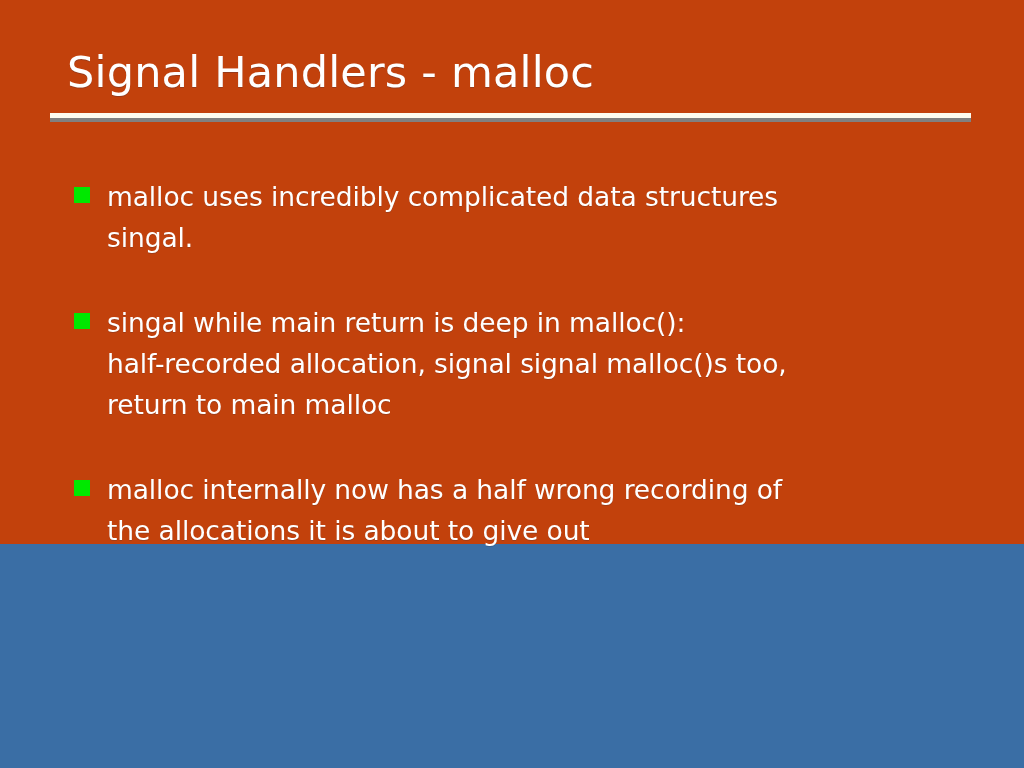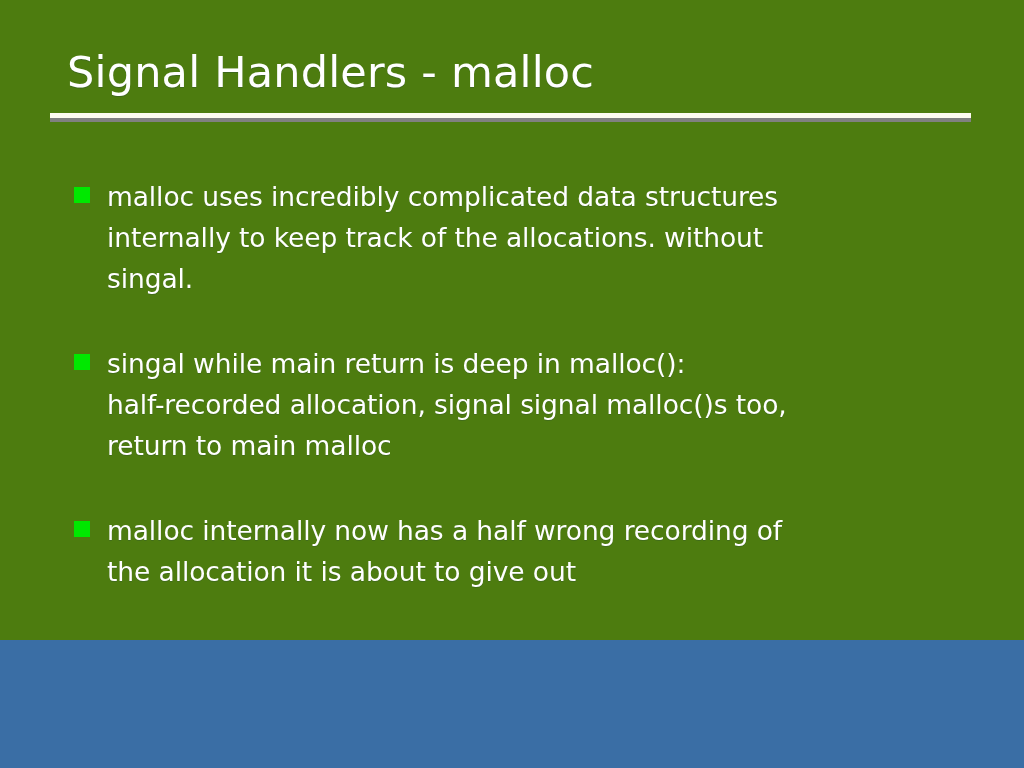--- a/index.html
+++ b/index.html
@@ -10,22 +10,22 @@
     width: 1024px;
     height: 768px;
     background: #3a6ea5;
     font-family: "DejaVu Sans", "Liberation Sans", sans-serif;
     overflow: hidden;
   }
 
   .slide {
     position: relative;
     width: 1024px;
-    height: 640px;
-    background: #4d7c0f;
+    height: 544px;
+    background: #c2410c;
     box-sizing: border-box;
   }
 
   
   .title-block {
     position: absolute;
     left: 50px;
     top: 44px;
     width: 922px;
   }
@@ -119,36 +119,35 @@
     <div class="rule-light"></div>
     <div class="rule-shadow"></div>
   </div>
 
   <div class="body-block">
 
     <div class="bullet-item">
       <span class="bullet-marker"></span>
       <div class="bullet-text">
         <span class="line">malloc uses incredibly complicated data structures</span>
-        <span class="line">internally to keep track of the allocations. without</span>
         <span class="line">singal.</span>
       </div>
     </div>
 
     <div class="bullet-item">
       <span class="bullet-marker"></span>
       <div class="bullet-text">
         <span class="line">singal while main return is deep in malloc():</span>
         <span class="line">half-recorded allocation, signal signal malloc()s too,</span>
         <span class="line">return to main malloc</span>
       </div>
     </div>
 
     <div class="bullet-item">
       <span class="bullet-marker"></span>
       <div class="bullet-text">
         <span class="line">malloc internally now has a half wrong recording of</span>
-        <span class="line">the allocation it is about to give out</span>
+        <span class="line">the allocations it is about to give out</span>
       </div>
     </div>
 
   </div>
 </div>
 
 </body></html>

